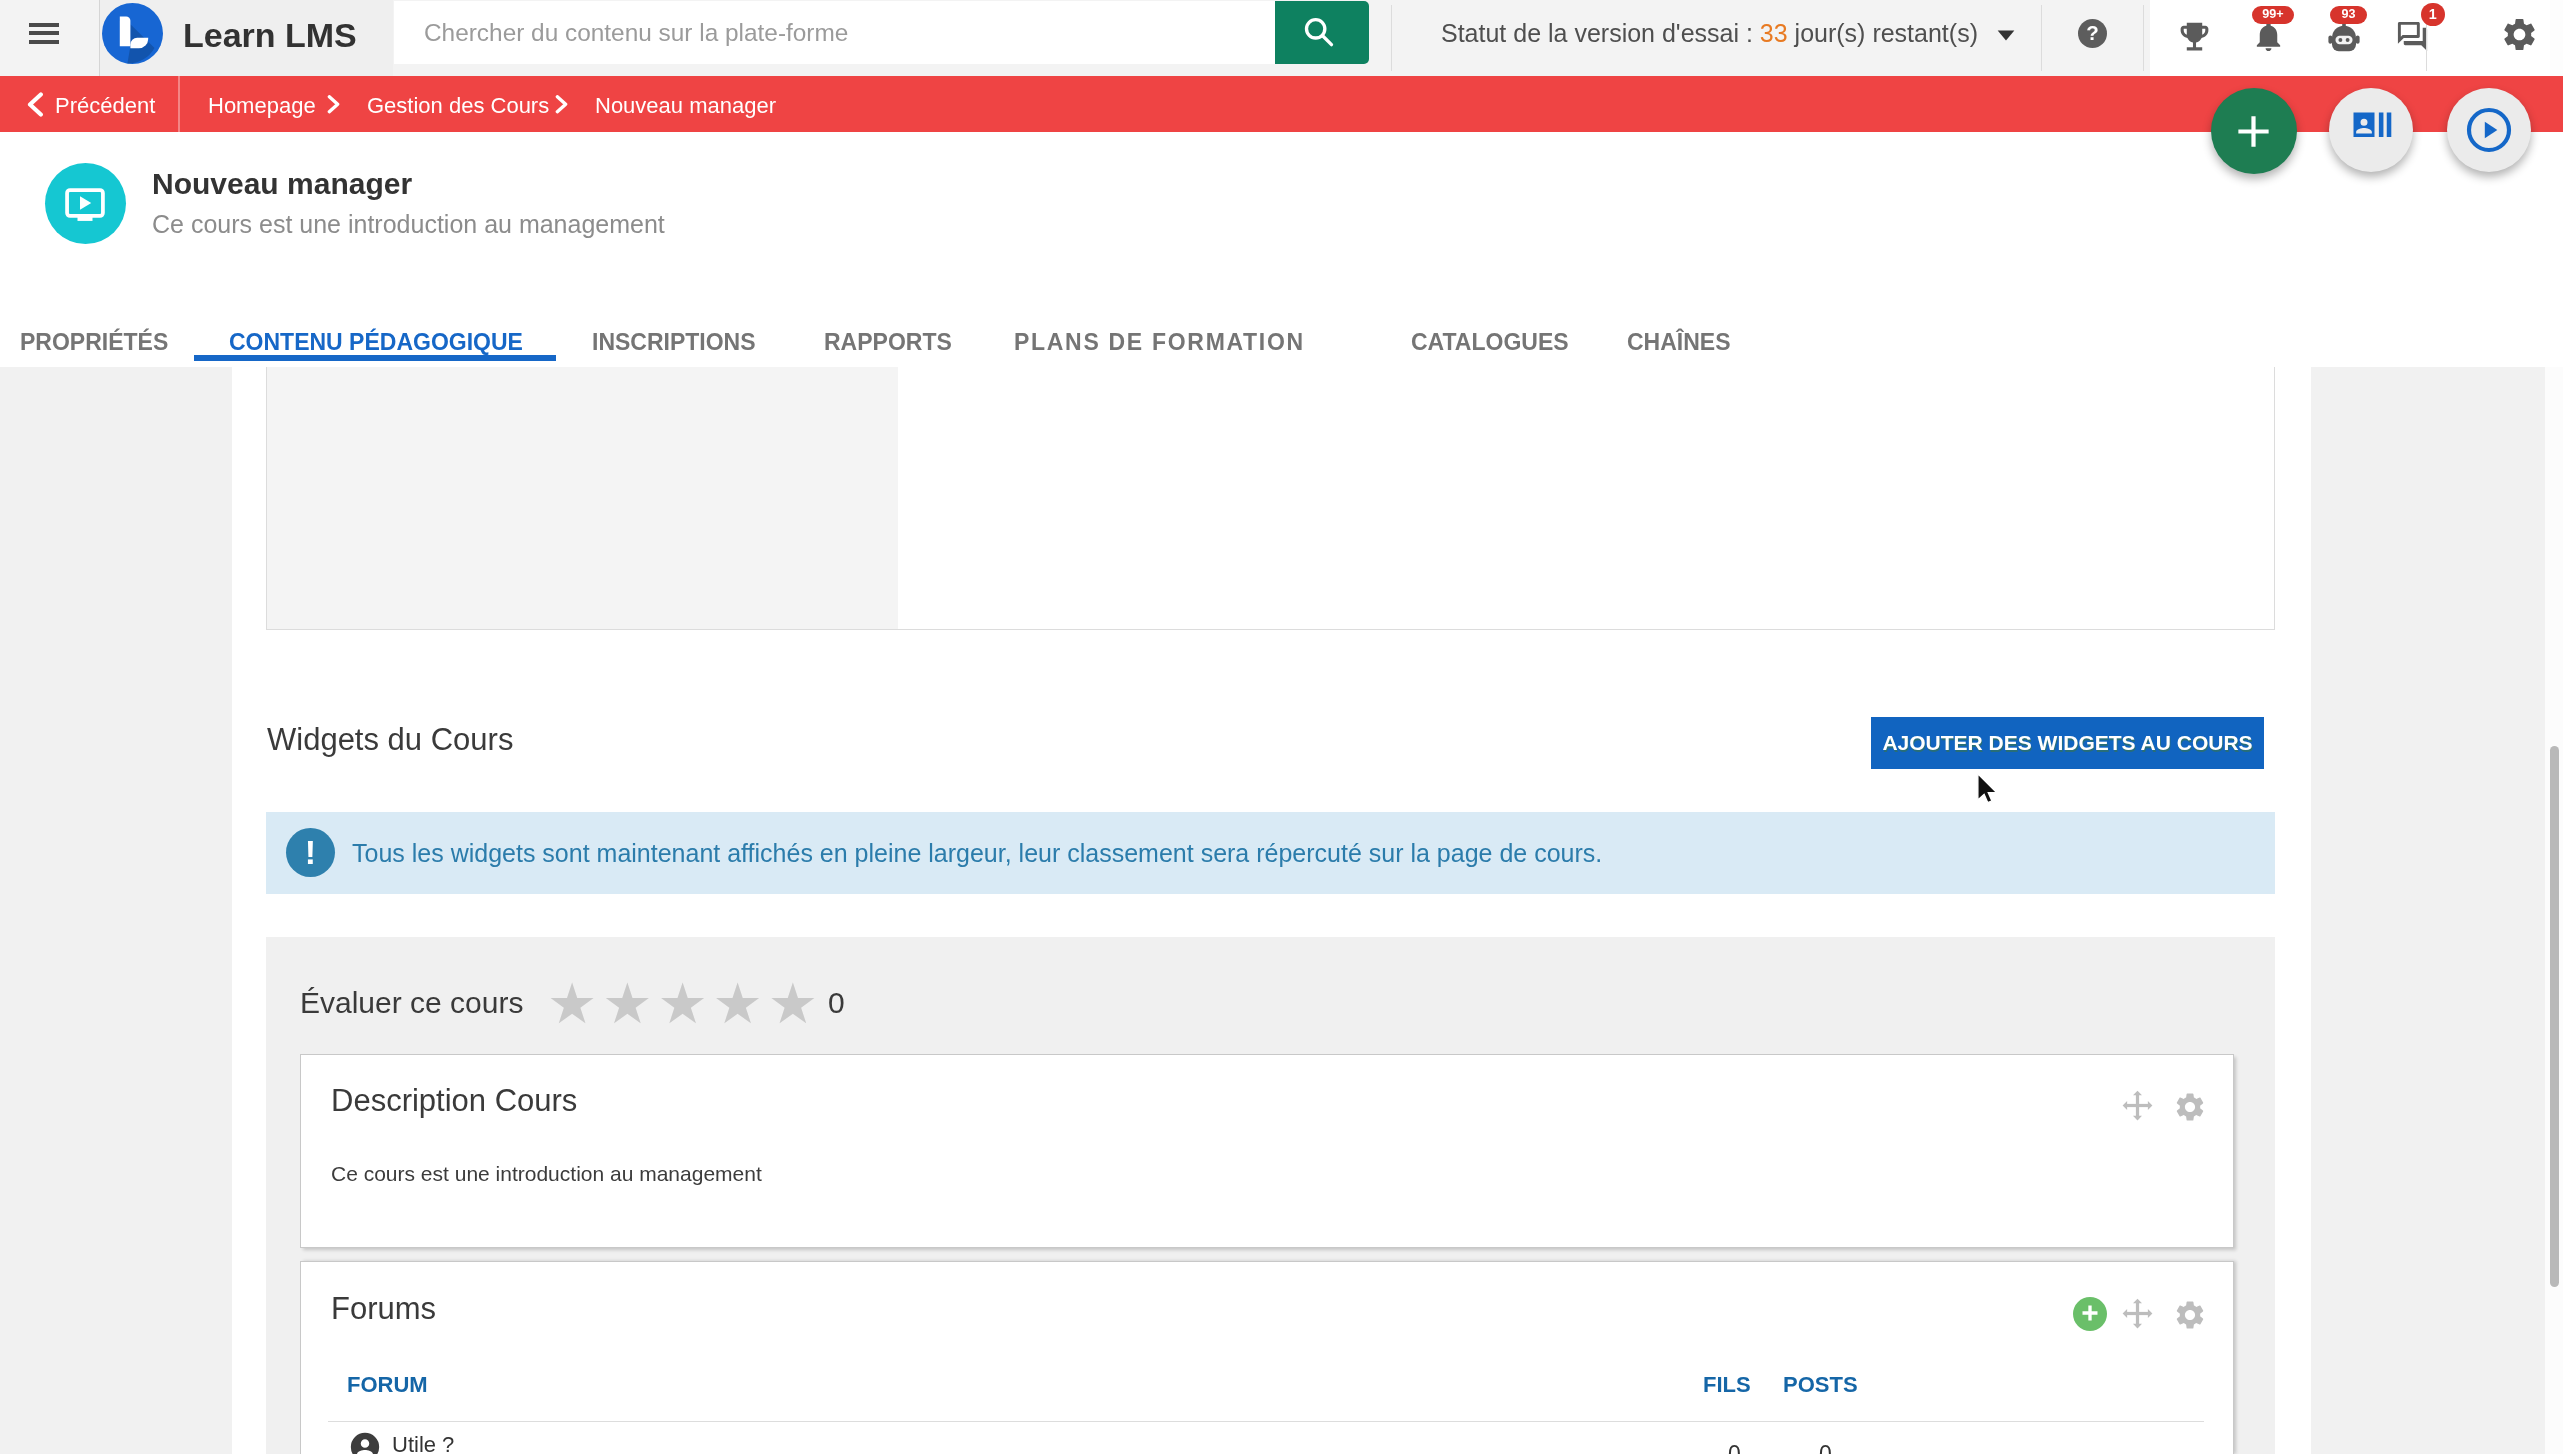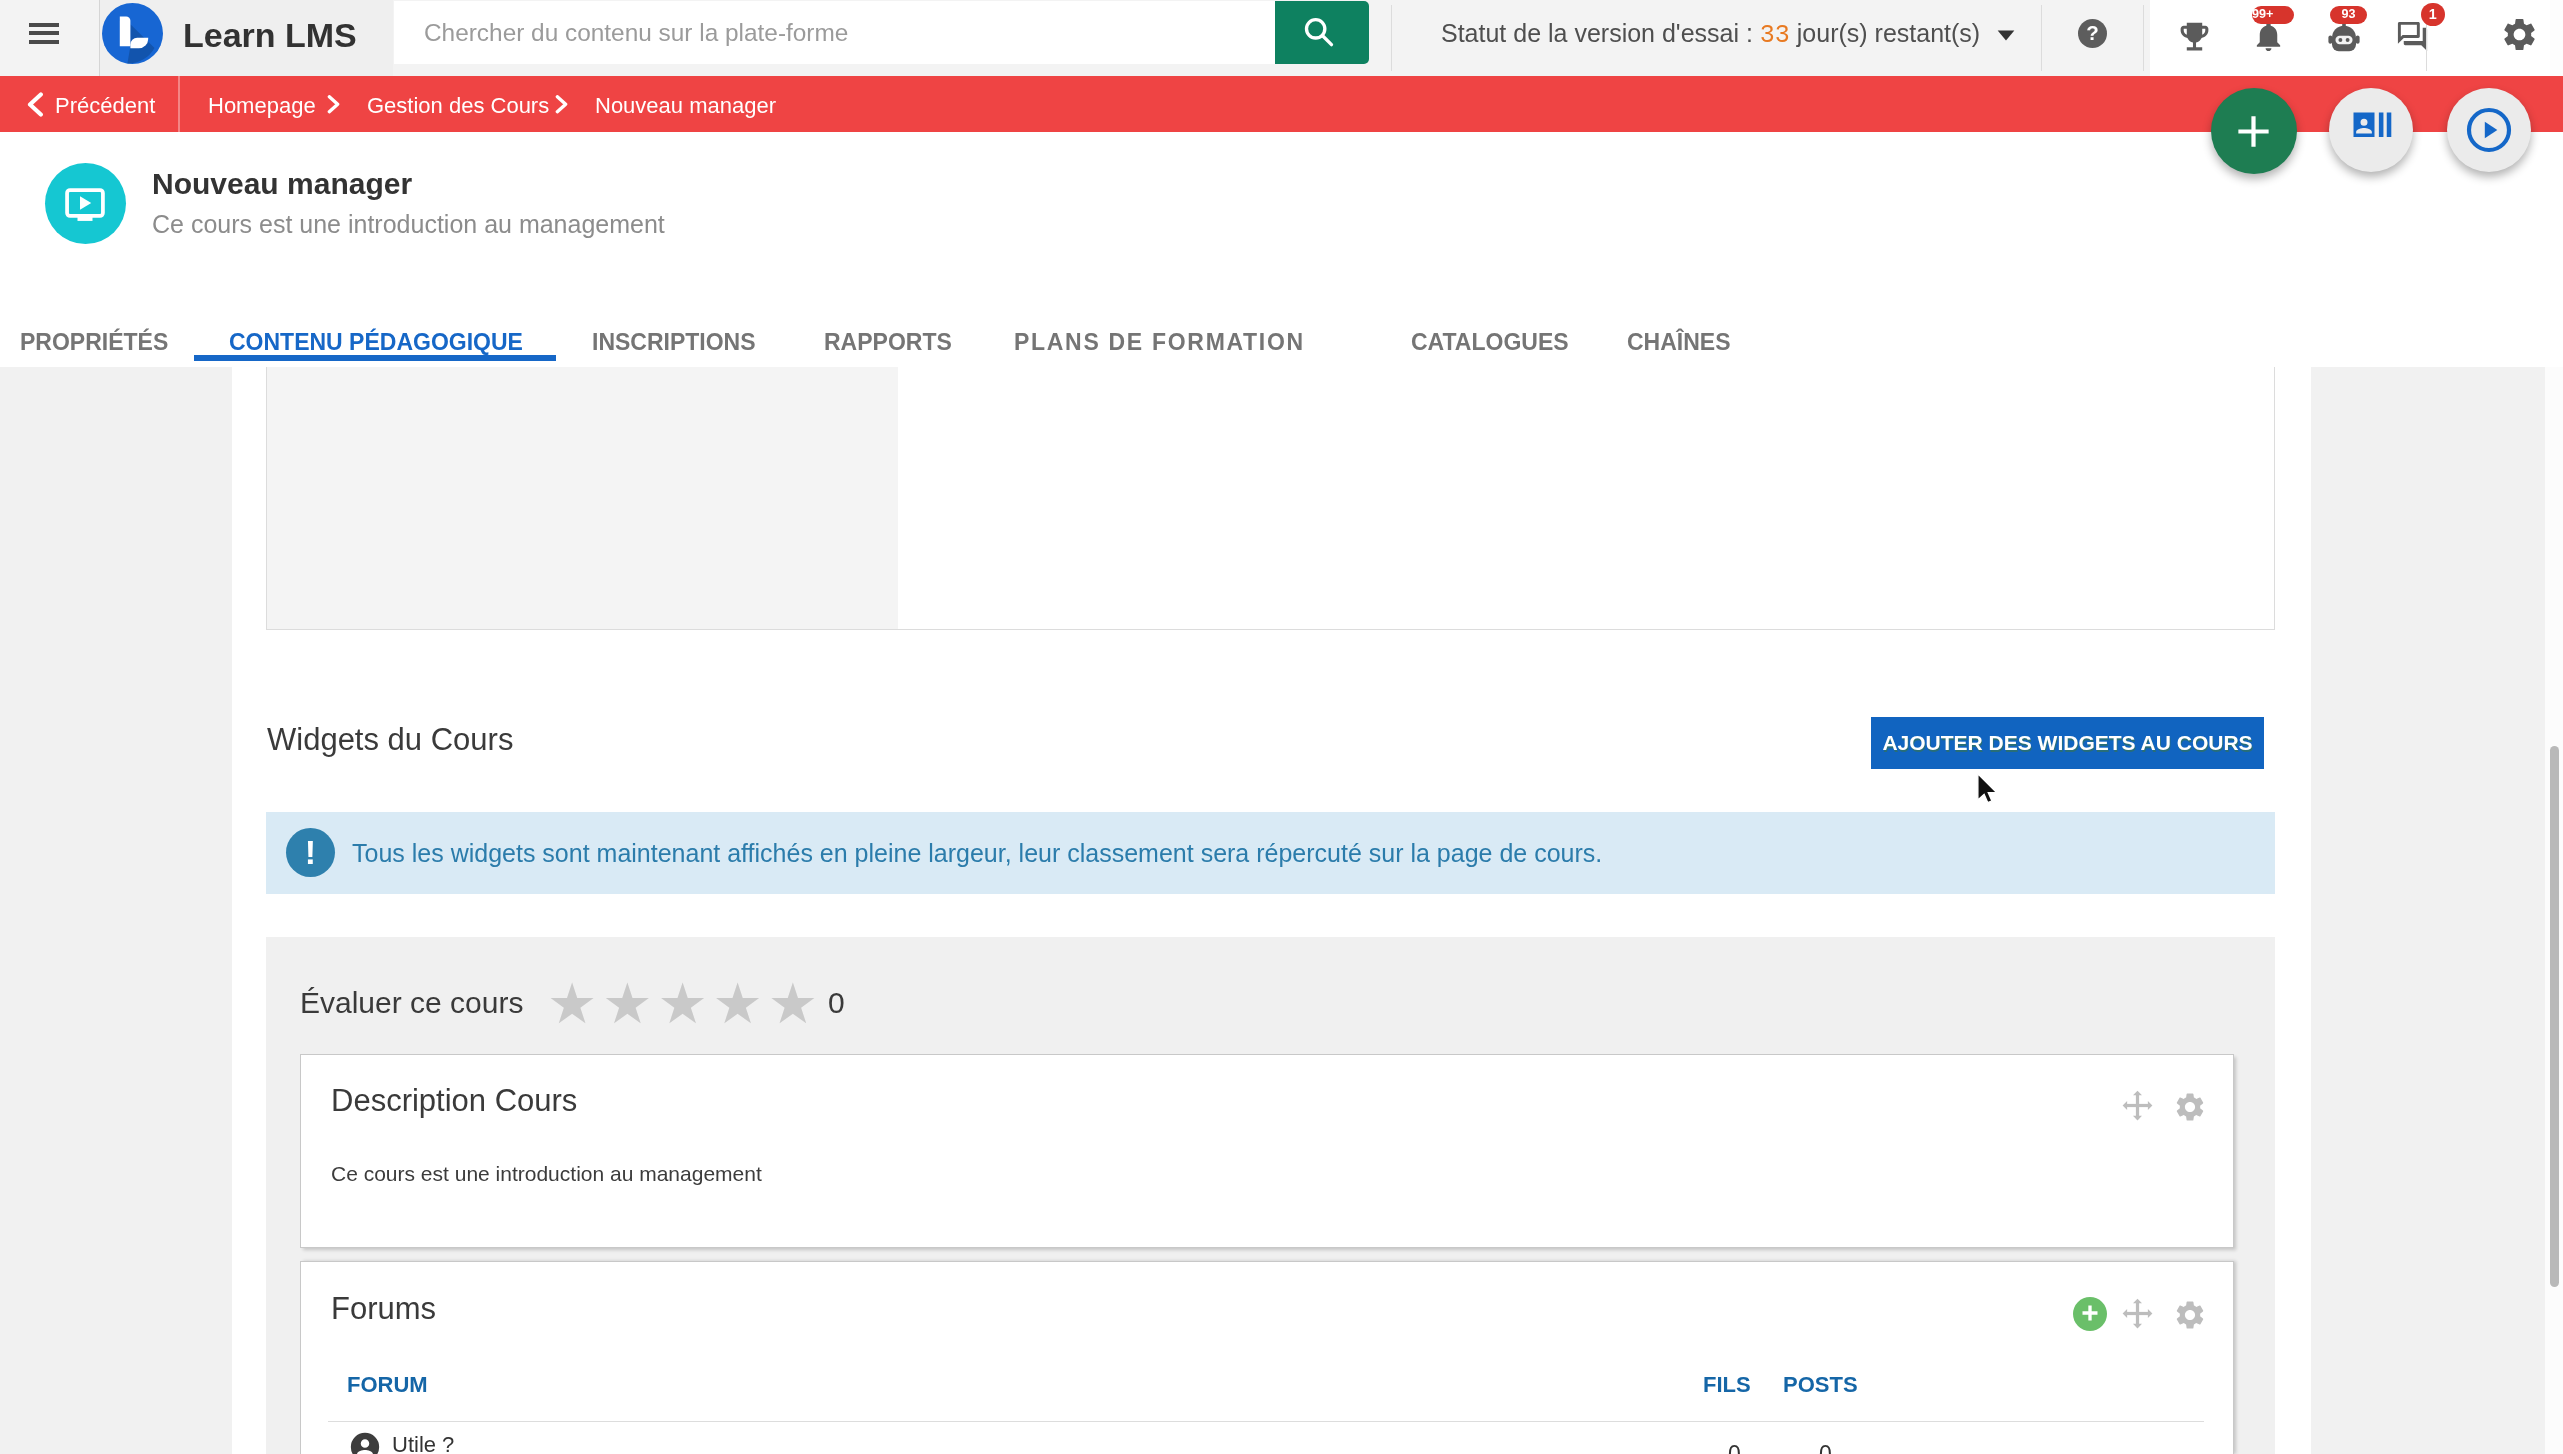--- a/index.html
+++ b/index.html
@@ -28,40 +28,40 @@
 
     <div class="abs" style="left:394px;top:0.8px;width:881px;height:63px;background:#fff;"></div>
     <div class="abs" style="left:424px;top:18.5px;font-size:24.4px;color:#9b9b9b;">Chercher du contenu sur la plate-forme</div>
     <div class="abs" style="left:1275px;top:0.8px;width:94px;height:63px;background:#0e8160;border-radius:0 5px 5px 0;"></div>
     <svg class="abs" style="left:1299px;top:12.6px;" width="40" height="40" viewBox="0 0 48 48">
       <circle cx="20" cy="19" r="11" fill="none" stroke="#fff" stroke-width="4"></circle>
       <line x1="28" y1="27" x2="39" y2="38" stroke="#fff" stroke-width="4" stroke-linecap="round"></line>
     </svg>
     <div class="abs" style="left:1391px;top:5px;width:0.8px;height:66px;background:#dcdcdc;"></div>
 
-    <div class="abs" style="left:1441px;top:19.4px;font-size:25px;color:#4f4f4f;">Statut de la version d'essai : <span style="color:#e87a22;font-family:Liberation Mono, monospace;">33</span> jour(s) restant(s)</div>
+    <div class="abs" style="left:1441px;top:19.4px;font-size:25px;color:#4f4f4f;">Statut de la version d'essai : <span style="color:#e87a22;">33</span> jour(s) restant(s)</div>
     <svg class="abs" style="left:1996px;top:27px;" width="20" height="17" viewBox="0 0 24 20">
         <path d="M2 4 h20 l-10 12 z" fill="#333"></path>
       </svg>
     <div class="abs" style="left:2041px;top:5px;width:0.8px;height:66px;background:#dcdcdc;"></div>
 
     <svg class="abs" style="left:2078px;top:19.4px;" width="29" height="29" viewBox="0 0 34 34">
       <circle cx="17" cy="17" r="17" fill="#5d5d5d"></circle>
       <text x="17" y="25" font-size="24" font-weight="bold" fill="#fff" text-anchor="middle" font-family="Liberation Sans">?</text>
     </svg>
     <div class="abs" style="left:2143px;top:5px;width:0.8px;height:66px;background:#dcdcdc;"></div>
 
     <svg class="abs" style="left:2176px;top:17.7px;" width="37" height="37" viewBox="0 0 24 24" fill="#5b5b5b">
       <path d="M19 5h-2V3H7v2H5c-1.1 0-2 .9-2 2v1c0 2.55 1.92 4.63 4.39 4.94.63 1.5 1.98 2.63 3.61 2.96V19H7v2h10v-2h-4v-3.1c1.63-.33 2.98-1.46 3.61-2.96C19.08 12.63 21 10.55 21 8V7c0-1.1-.9-2-2-2zM5 8V7h2v3.82C5.84 10.4 5 9.3 5 8zm14 0c0 1.3-.84 2.4-2 2.82V7h2v1z"></path>
     </svg>
 
     <svg class="abs" style="left:2251px;top:18.5px;" width="35" height="35" viewBox="0 0 24 24" fill="#5b5b5b">
       <path d="M12 22c1.1 0 2-.9 2-2h-4c0 1.1.89 2 2 2zm6-6v-5c0-3.07-1.64-5.64-4.5-6.32V4c0-.83-.67-1.5-1.5-1.5s-1.5.67-1.5 1.5v.68C7.63 5.36 6 7.92 6 11v5l-2 2v1h16v-1l-2-2z"></path>
     </svg>
-    <div class="abs" style="left:2252px;top:5.9px;width:42px;height:17.7px;border-radius:9.3px;background:#d7342c;color:#fff;font-size:12.6px;font-weight:700;line-height:17.7px;">99+</div>
+    <div class="abs" style="left:2252px;top:5.9px;width:42px;height:17.7px;border-radius:9.3px;background:#d7342c;color:#fff;font-size:12.6px;font-weight:700;text-align:center;line-height:17.7px;">99+</div>
 
     <svg class="abs" style="left:2326px;top:18.5px;" width="36" height="36" viewBox="0 0 24 24" fill="#5b5b5b">
       <rect x="10.8" y="2.2" width="2.4" height="3" rx="1"></rect>
       <rect x="1.6" y="11" width="2.6" height="5.5" rx="1.3"></rect>
       <rect x="19.8" y="11" width="2.6" height="5.5" rx="1.3"></rect>
       <path d="M12 4.5c4.6 0 8 3.4 8 8.2V17a4.5 4.5 0 0 1-4.5 4.5h-7A4.5 4.5 0 0 1 4 17v-4.3c0-4.8 3.4-8.2 8-8.2z"></path>
       <rect x="6.3" y="11.2" width="11.4" height="5.6" rx="2.8" fill="#f3f3f3"></rect>
       <circle cx="9.6" cy="14" r="1.3" fill="#5b5b5b"></circle>
       <circle cx="14.4" cy="14" r="1.3" fill="#5b5b5b"></circle>
     </svg>

